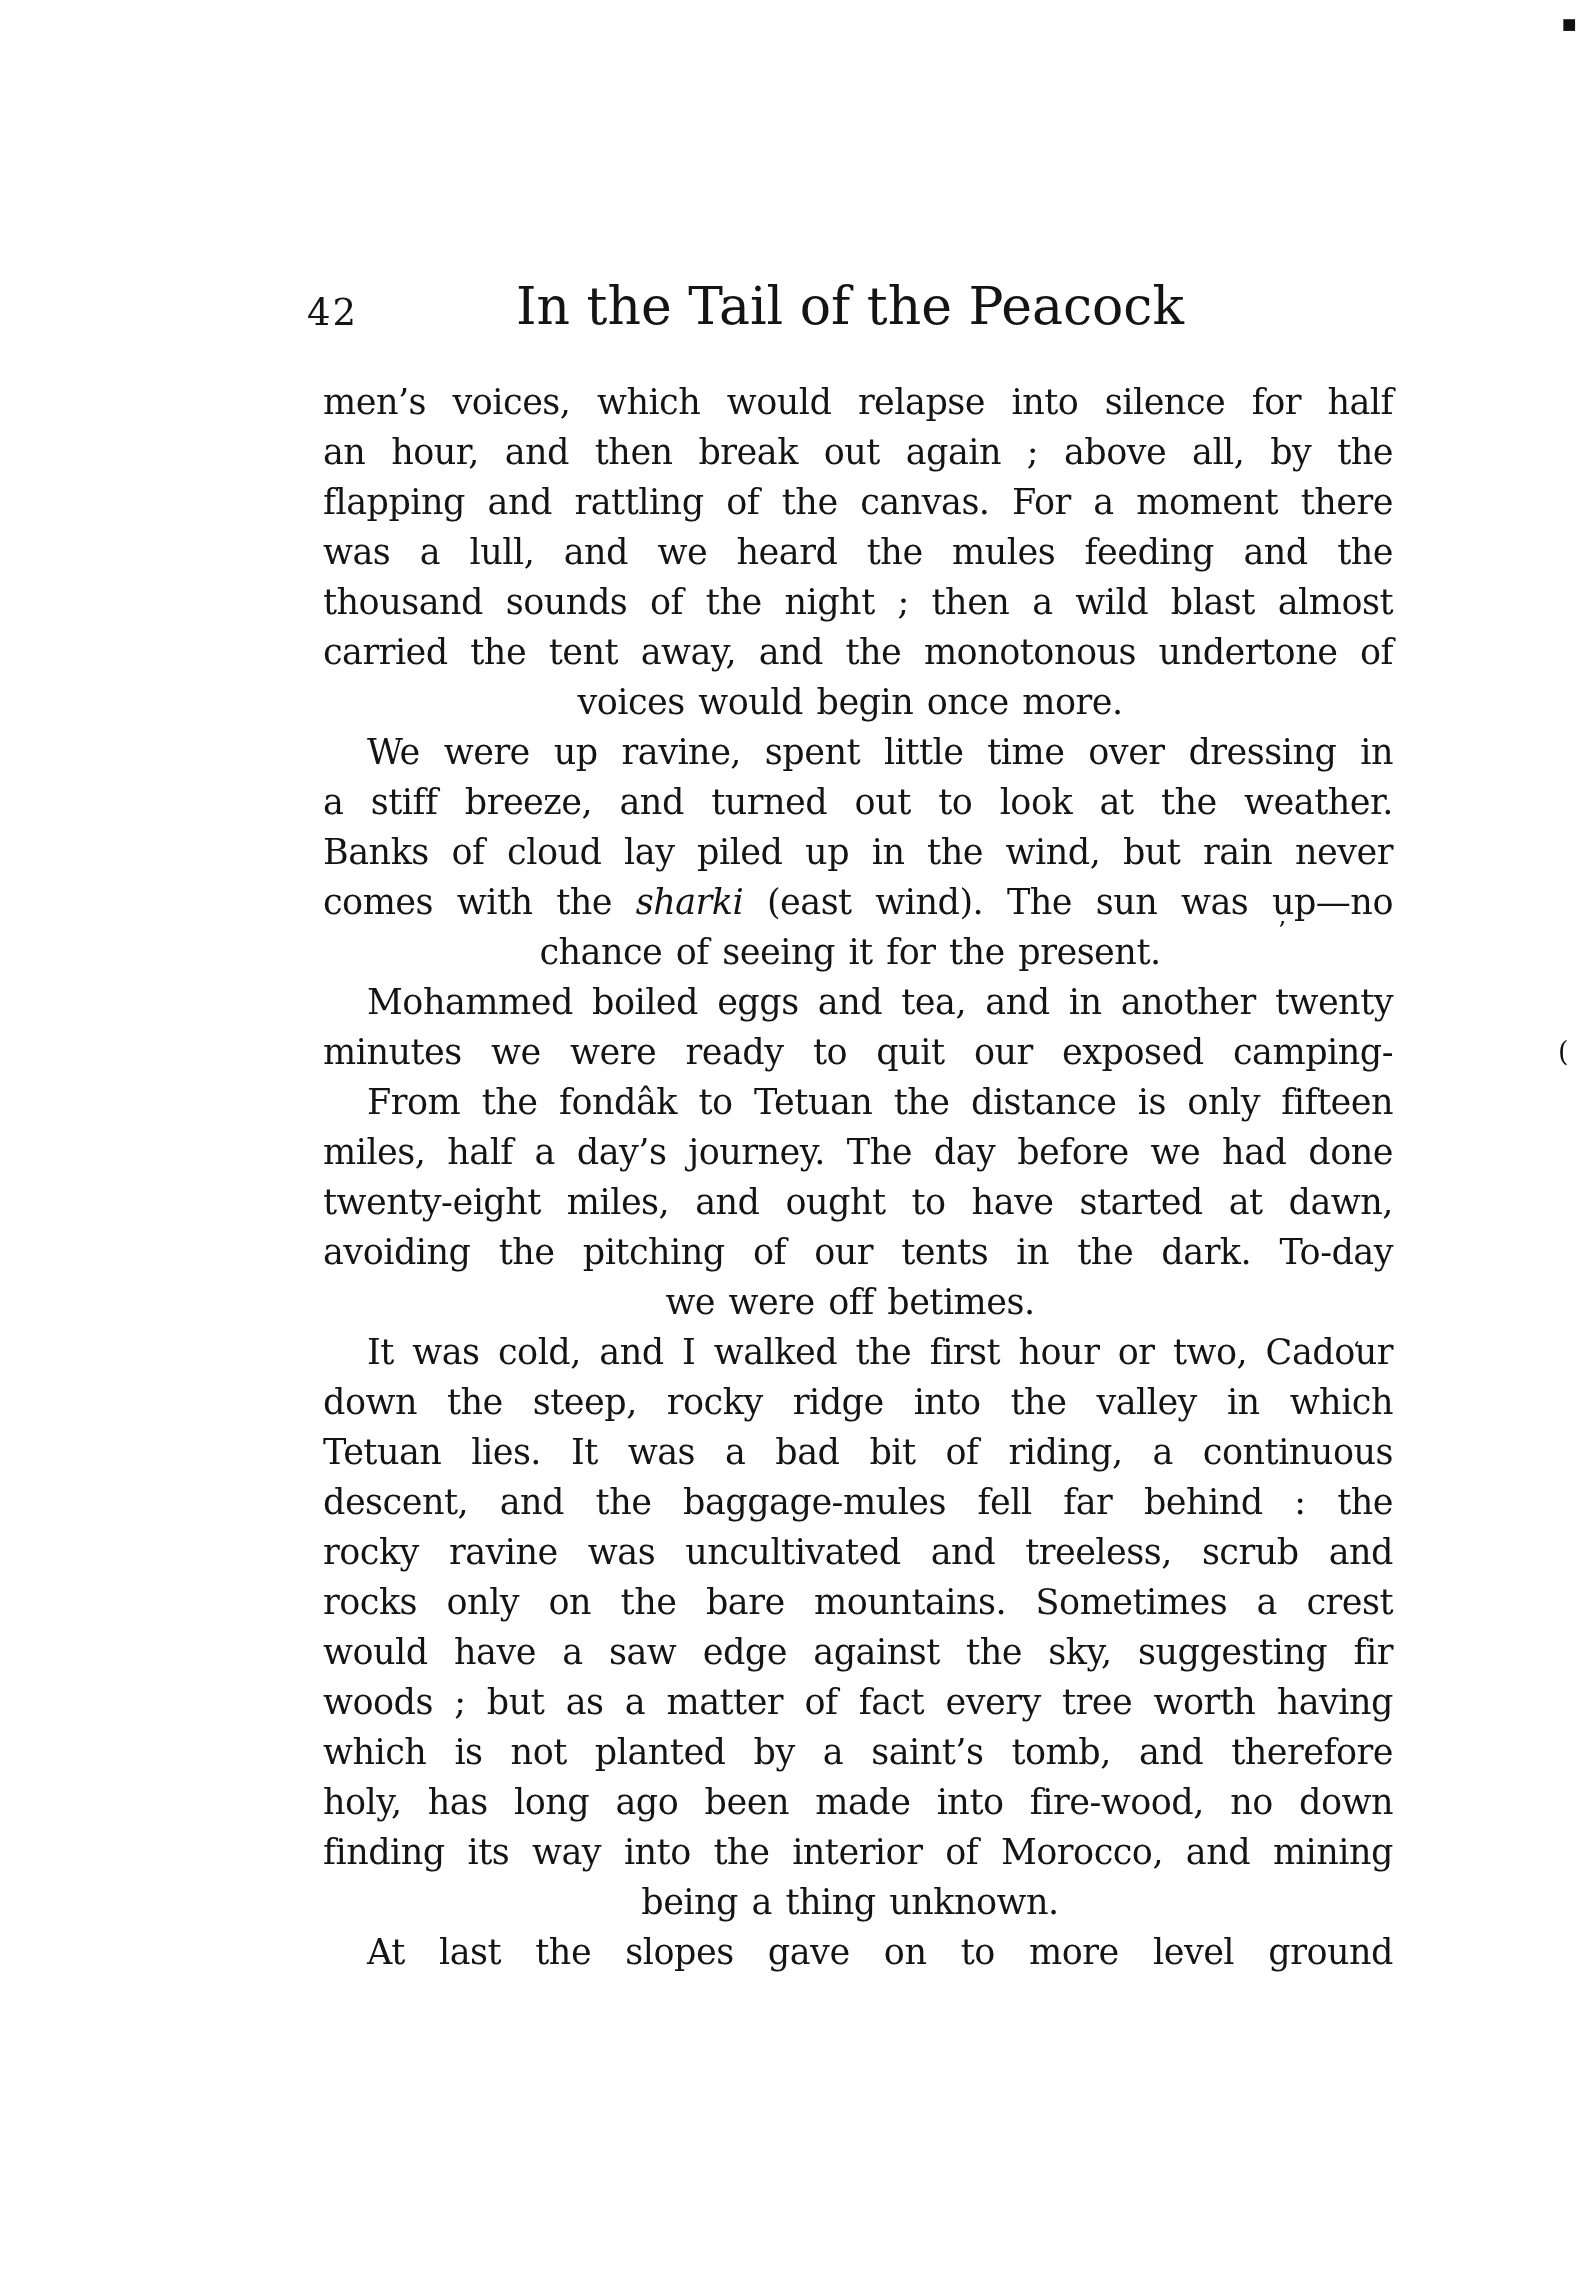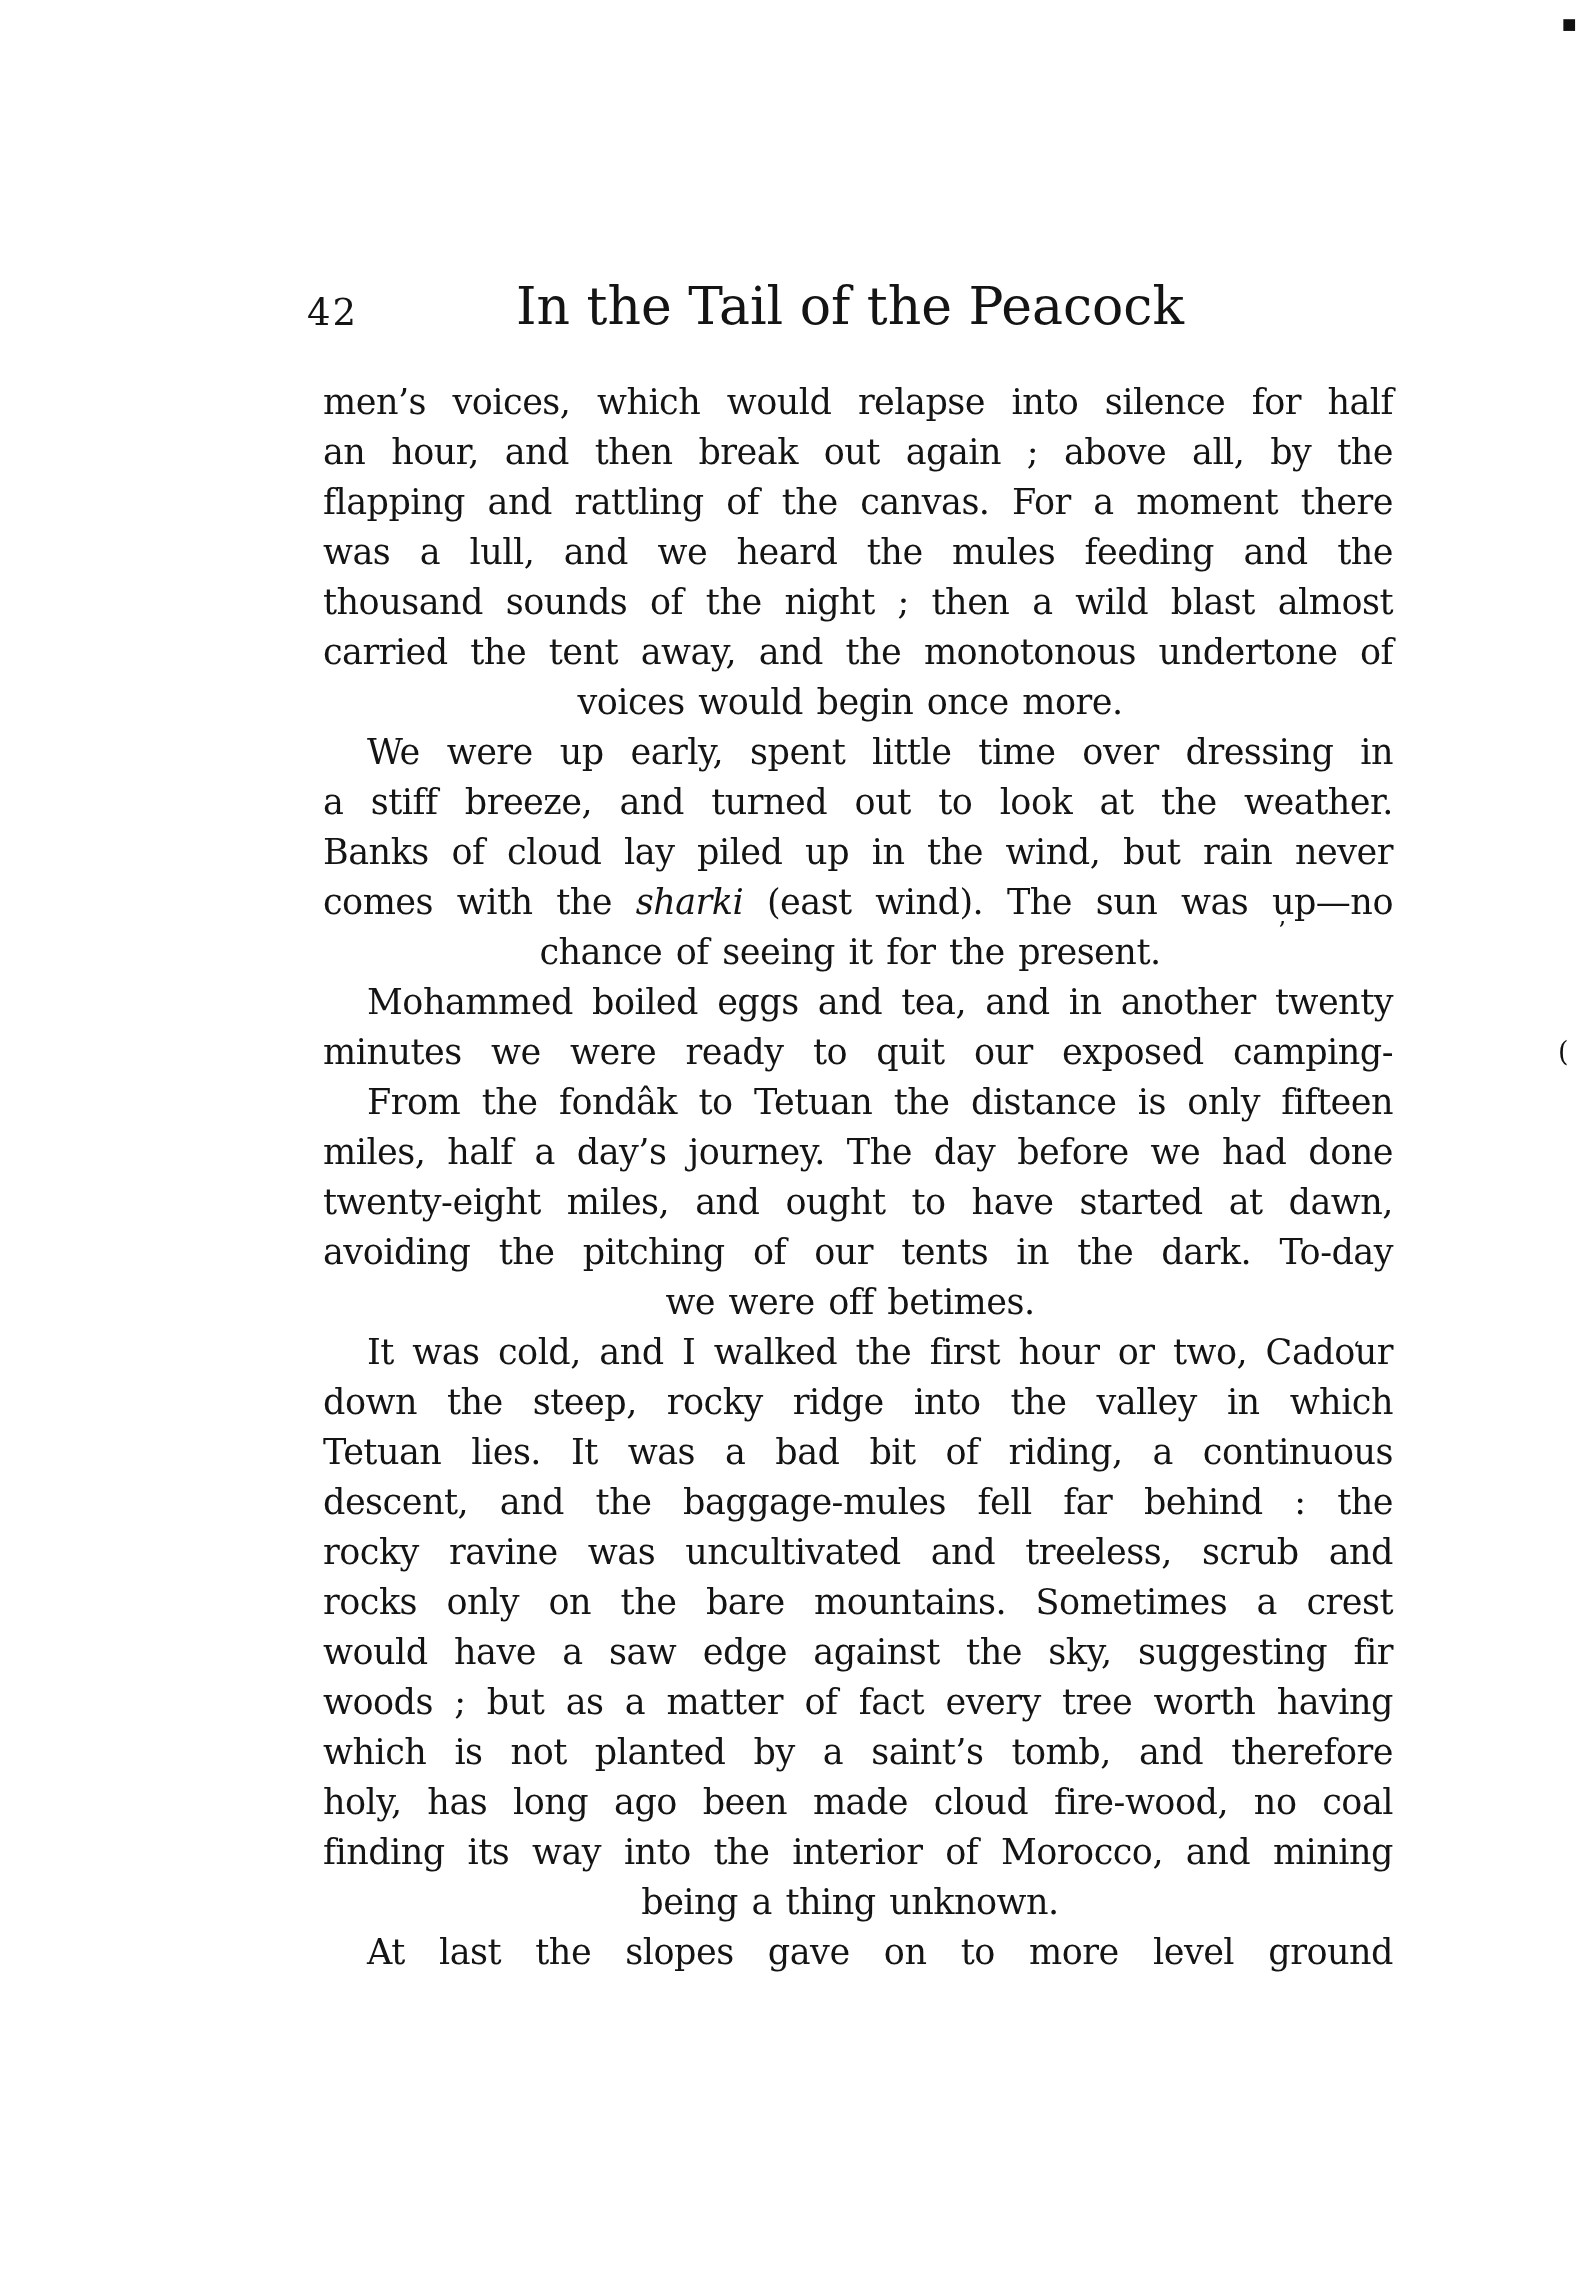--- a/index.html
+++ b/index.html
@@ -55,42 +55,42 @@
   <span class="pagenum">42</span>
   <div class="running-title">In the Tail of the Peacock</div>
   <div class="body-text" id="body-text">
       <div class="line justify"><span>men’s voices, which would relapse into silence for half</span></div>
       <div class="line justify"><span>an hour, and then break out again ; above all, by the</span></div>
       <div class="line justify"><span>flapping and rattling of the canvas.  For a moment there</span></div>
       <div class="line justify"><span>was a lull, and we heard the mules feeding and the</span></div>
       <div class="line justify"><span>thousand sounds of the night ; then a wild blast almost</span></div>
       <div class="line justify"><span>carried the tent away, and the monotonous undertone of</span></div>
       <div class="line"><span>voices would begin once more.</span></div>
-      <div class="line justify indent"><span>We were up early, spent little time over dressing in</span></div>
+      <div class="line justify indent"><span>We were up ravine, spent little time over dressing in</span></div>
       <div class="line justify"><span>a stiff breeze, and turned out to look at the weather.</span></div>
       <div class="line justify"><span>Banks of cloud lay piled up in the wind, but rain never</span></div>
       <div class="line justify"><span>comes with the </span><span class="italic">sharki</span><span> (east wind).  The sun was up—no</span></div>
       <div class="line"><span>chance of seeing it for the present.</span></div>
       <div class="line justify indent"><span>Mohammed boiled eggs and tea, and in another twenty</span></div>
       <div class="line justify"><span>minutes we were ready to quit our exposed camping-</span></div>
       <div class="line justify indent"><span>From the fondâk to Tetuan the distance is only fifteen</span></div>
       <div class="line justify"><span>miles, half a day’s journey.  The day before we had done</span></div>
       <div class="line justify"><span>twenty-eight miles, and ought to have started at dawn,</span></div>
       <div class="line justify"><span>avoiding the pitching of our tents in the dark.  To-day</span></div>
       <div class="line"><span>we were off betimes.</span></div>
       <div class="line justify indent"><span>It was cold, and I walked the first hour or two, Cadour</span></div>
       <div class="line justify"><span>down the steep, rocky ridge into the valley in which</span></div>
       <div class="line justify"><span>Tetuan lies.  It was a bad bit of riding, a continuous</span></div>
       <div class="line justify"><span>descent, and the baggage-mules fell far behind :  the</span></div>
       <div class="line justify"><span>rocky ravine was  uncultivated and treeless, scrub and</span></div>
       <div class="line justify"><span>rocks only on the bare mountains.  Sometimes a crest</span></div>
       <div class="line justify"><span>would have a saw edge against the sky, suggesting fir</span></div>
       <div class="line justify"><span>woods ; but as a matter of fact every tree worth having</span></div>
       <div class="line justify"><span>which is not planted by a saint’s tomb, and therefore</span></div>
-      <div class="line justify"><span>holy, has long ago been made cloud fire-wood, no coal</span></div>
+      <div class="line justify"><span>holy, has long ago been made into fire-wood, no down</span></div>
       <div class="line justify"><span>finding its way into the interior of Morocco, and mining</span></div>
       <div class="line"><span>being a thing unknown.</span></div>
       <div class="line justify indent"><span>At last the slopes gave on to more level ground</span></div>
     </div>
   <div id="artifacts">
       <span class="artifact" style="left: 1562px; top: 17.3px; font-size: 15.4px;">■</span>
       <span class="artifact" style="left: 1278px; top: 918px; font-size: 25px;">’</span>
       <span class="artifact" style="left: 1558px; top: 1038px; font-size: 27px;">(</span>
       <span class="artifact" style="left: 1353px; top: 1339px; font-size: 21px;">‘</span>
     </div>

